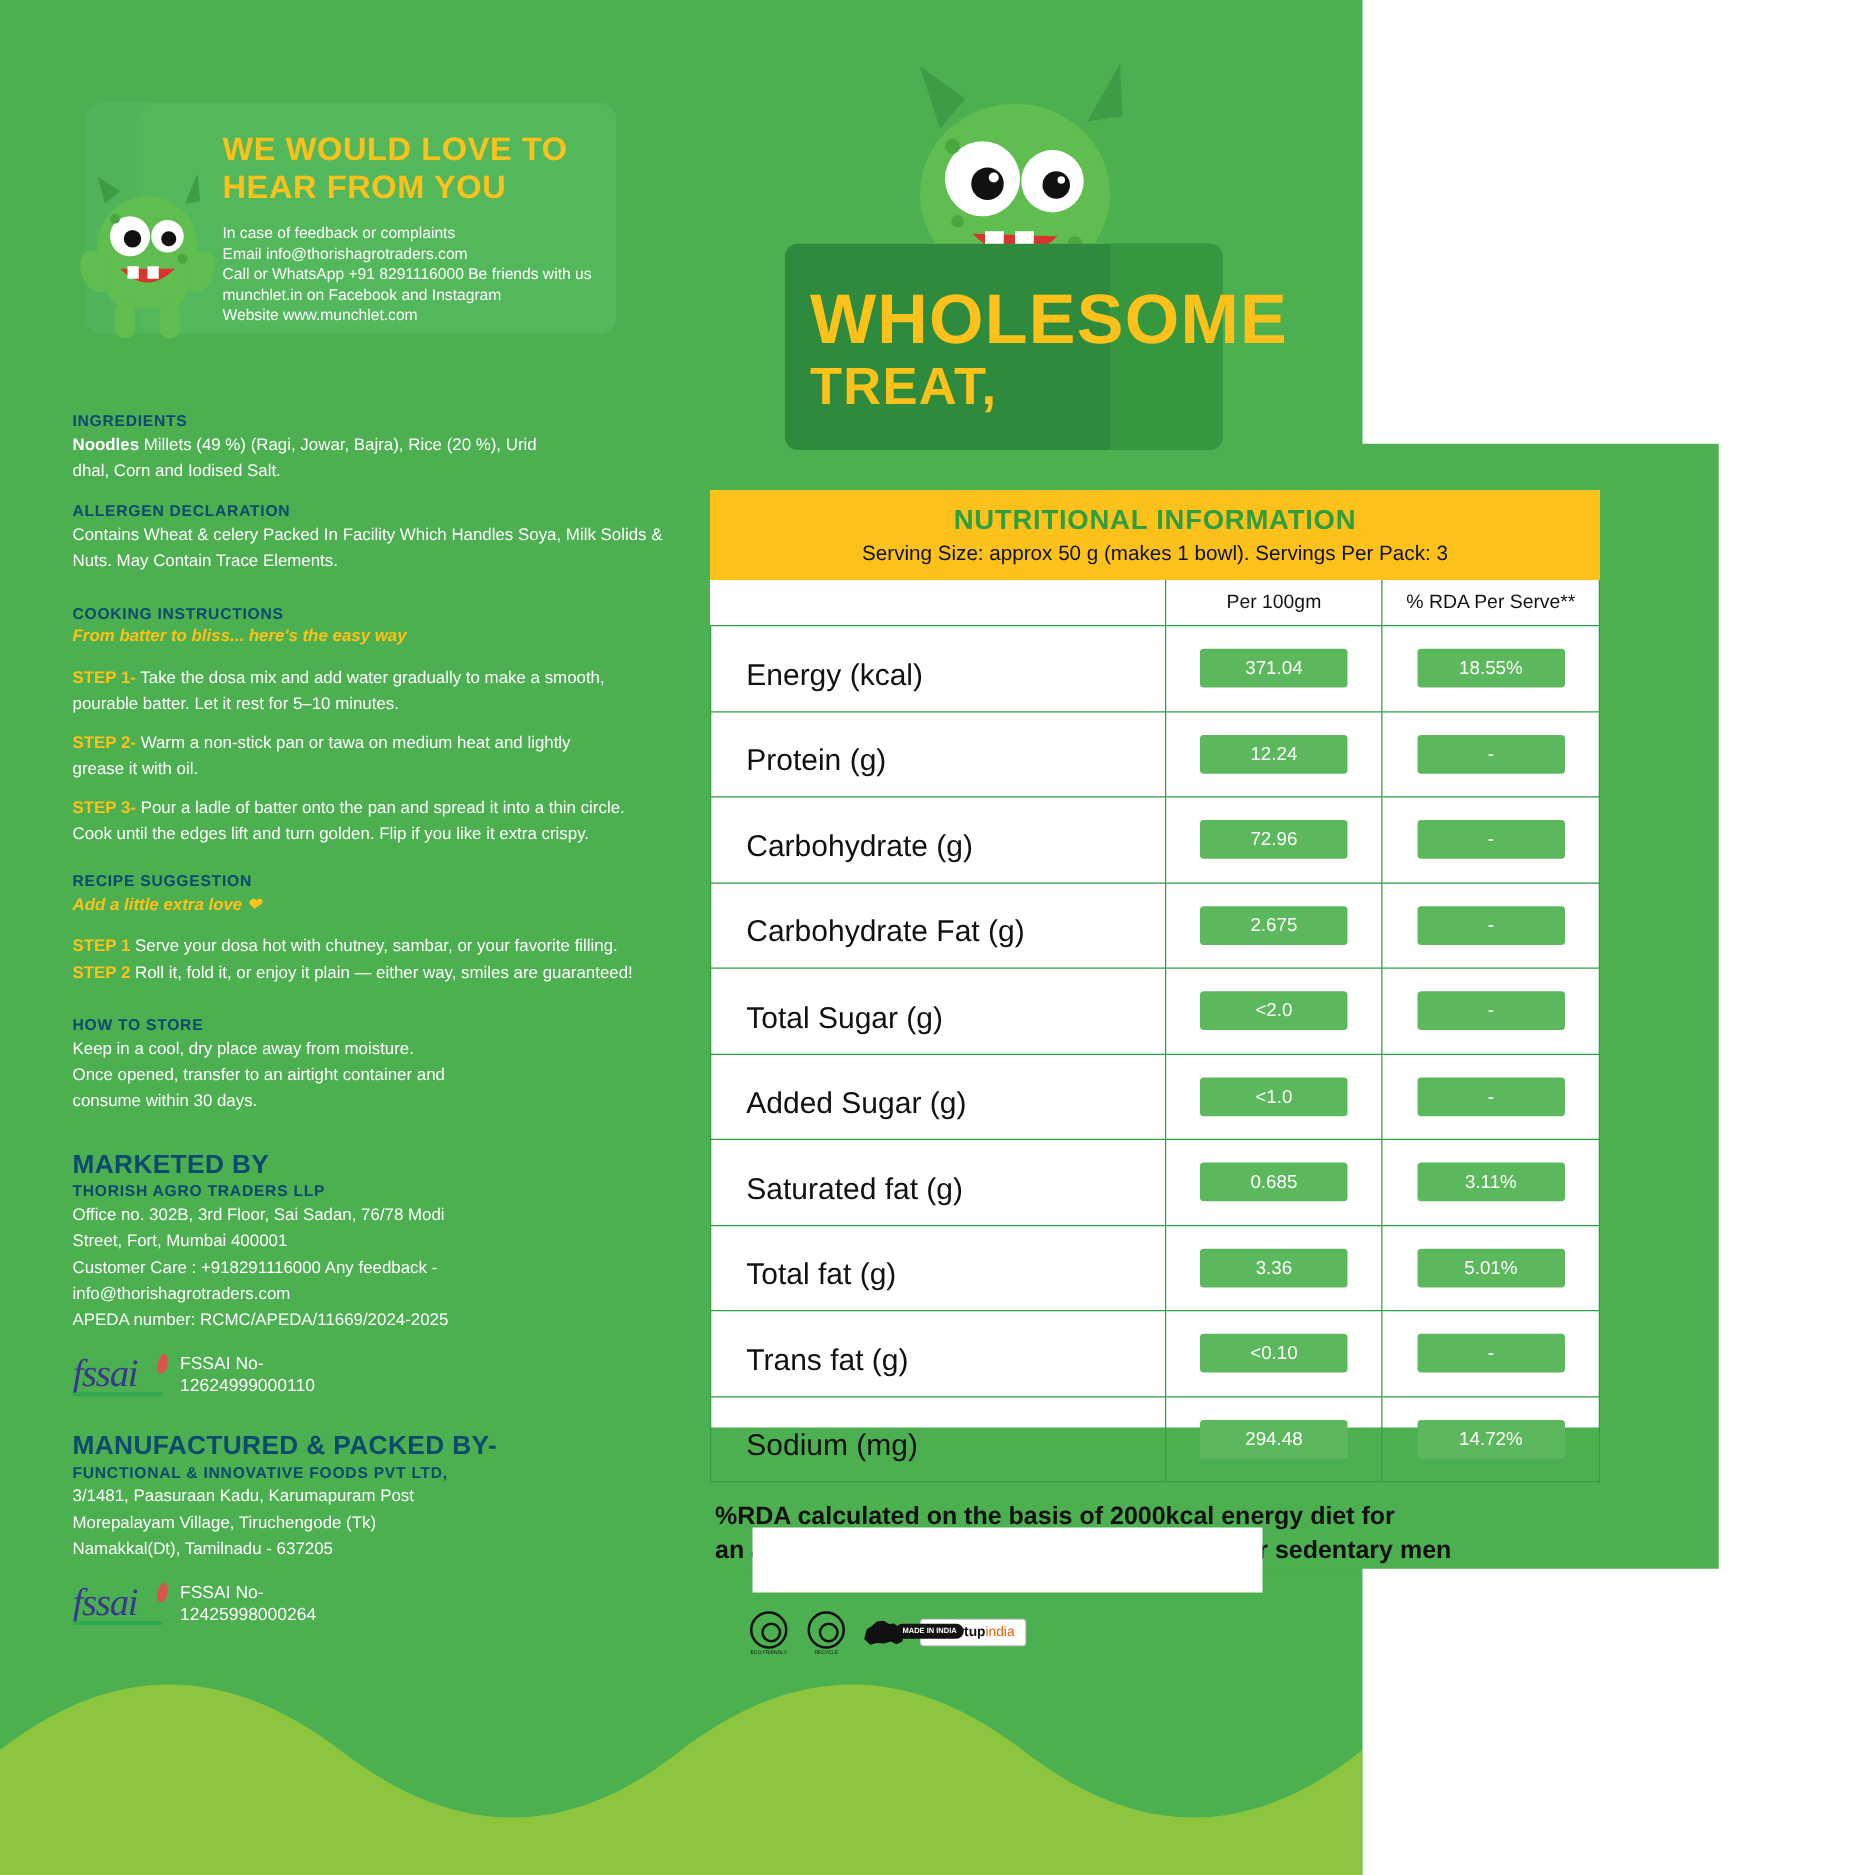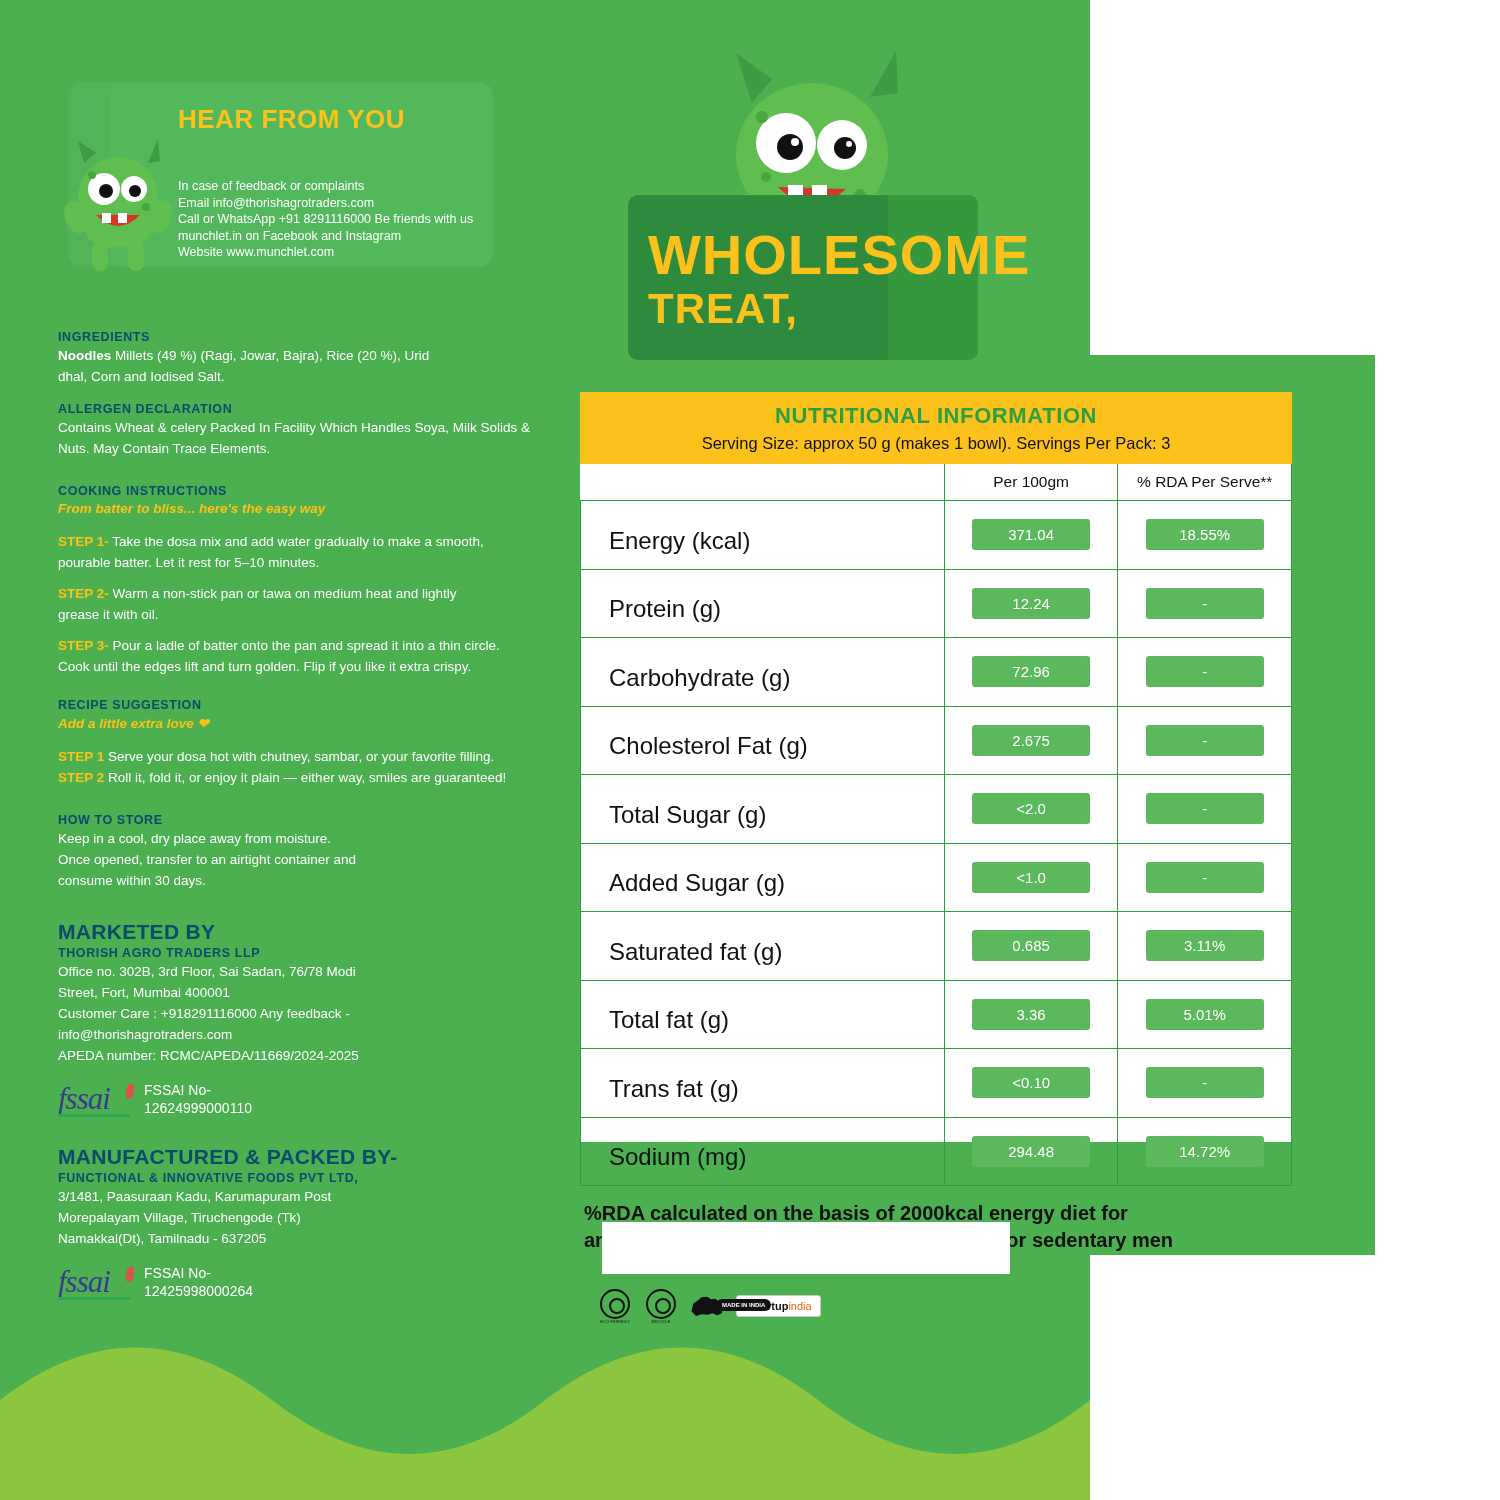--- a/index.html
+++ b/index.html
@@ -39,21 +39,21 @@
 
   
   .fssai-row{display:flex;align-items:center;margin-top:14px;}
   .fssai-logo{width:78px;height:40px;position:relative;}
   .fssai-word{font-family:"Liberation Serif",serif;font-style:italic;font-size:31px;color:#3a3a8c;line-height:40px;letter-spacing:-1px;}
   .fssai-leaf{position:absolute;right:2px;top:4px;width:8px;height:16px;background:#d9534f;border-radius:50% 50% 50% 50%/60% 60% 40% 40%;transform:rotate(12deg);}
   .fssai-underline{position:absolute;left:0;bottom:2px;width:72px;height:3px;background:#2fa84f;}
   .fssai-text{font-size:14px;line-height:18px;color:#ffffff;margin-left:8px;}
 
   
-  .nutri{position:absolute;left:580px;top:392px;width:712px;height:750px;background:#ffffff;}
+  .nutri{position:absolute;left:568px;top:392px;width:712px;height:750px;background:#ffffff;}
   .nutri-head{height:72px;background:#fcc21b;display:flex;flex-direction:column;align-items:center;justify-content:center;}
   .nutri-title{color:#2f9e41;font-size:22px;font-weight:bold;letter-spacing:.6px;}
   .nutri-sub{color:#111111;font-size:16.5px;margin-top:5px;}
   table.nt{width:100%;border-collapse:collapse;}
   table.nt th,table.nt td{border:1px solid #2f9e41;}
   .nt .c-label{width:358px;padding:12px 0 0 28px;height:55.5px;font-size:24px;color:#111;text-align:left;font-weight:normal;}
   .nt .c-val{width:177px;text-align:center;}
   .nt thead td{height:34px;font-size:15.5px;color:#111;text-align:center;border-top:none;}
   .nt thead td.blank{border-left:none;}
   .pill{display:inline-block;width:118px;height:31px;line-height:31px;background:#5cb85c;color:#ffffff;font-size:15px;border-radius:3px;text-align:center;}
@@ -104,20 +104,21 @@
   <circle cx="44" cy="56" r="7" fill="#111111"></circle>
   <circle cx="73" cy="56" r="6" fill="#111111"></circle>
   <path d="M34 80 q22 22 44 0 z" fill="#d8342e"></path>
   <rect x="40" y="78" width="9" height="10" fill="#ffffff"></rect>
   <rect x="56" y="78" width="9" height="10" fill="#ffffff"></rect>
   <circle cx="30" cy="40" r="4" fill="#4aa63f"></circle>
   <circle cx="84" cy="72" r="4" fill="#4aa63f"></circle>
 </svg>
 
 <div class="fb-title">
+  <div>WE WOULD LOVE TO</div>
   <div>HEAR FROM YOU</div>
 </div>
 <div class="fb-body">
   <div>In case of feedback or complaints</div>
   <div>Email info@thorishagrotraders.com</div>
   <div>Call or WhatsApp +91 8291116000 Be friends with us</div>
   <div>munchlet.in on Facebook and Instagram</div>
   <div>Website www.munchlet.com</div>
 </div>
 
@@ -255,21 +256,21 @@
         <td class="c-label">Protein (g)</td>
         <td class="c-val"><span class="pill">12.24</span></td>
         <td class="c-val"><span class="pill">-</span></td>
       </tr>
       <tr>
         <td class="c-label">Carbohydrate (g)</td>
         <td class="c-val"><span class="pill">72.96</span></td>
         <td class="c-val"><span class="pill">-</span></td>
       </tr>
       <tr>
-        <td class="c-label">Cholesterol Fat (g)</td>
+        <td class="c-label">Carbohydrate Fat (g)</td>
         <td class="c-val"><span class="pill">2.675</span></td>
         <td class="c-val"><span class="pill">-</span></td>
       </tr>
       <tr>
         <td class="c-label">Total Sugar (g)</td>
         <td class="c-val"><span class="pill">&lt;2.0</span></td>
         <td class="c-val"><span class="pill">-</span></td>
       </tr>
       <tr>
         <td class="c-label">Added Sugar (g)</td>

